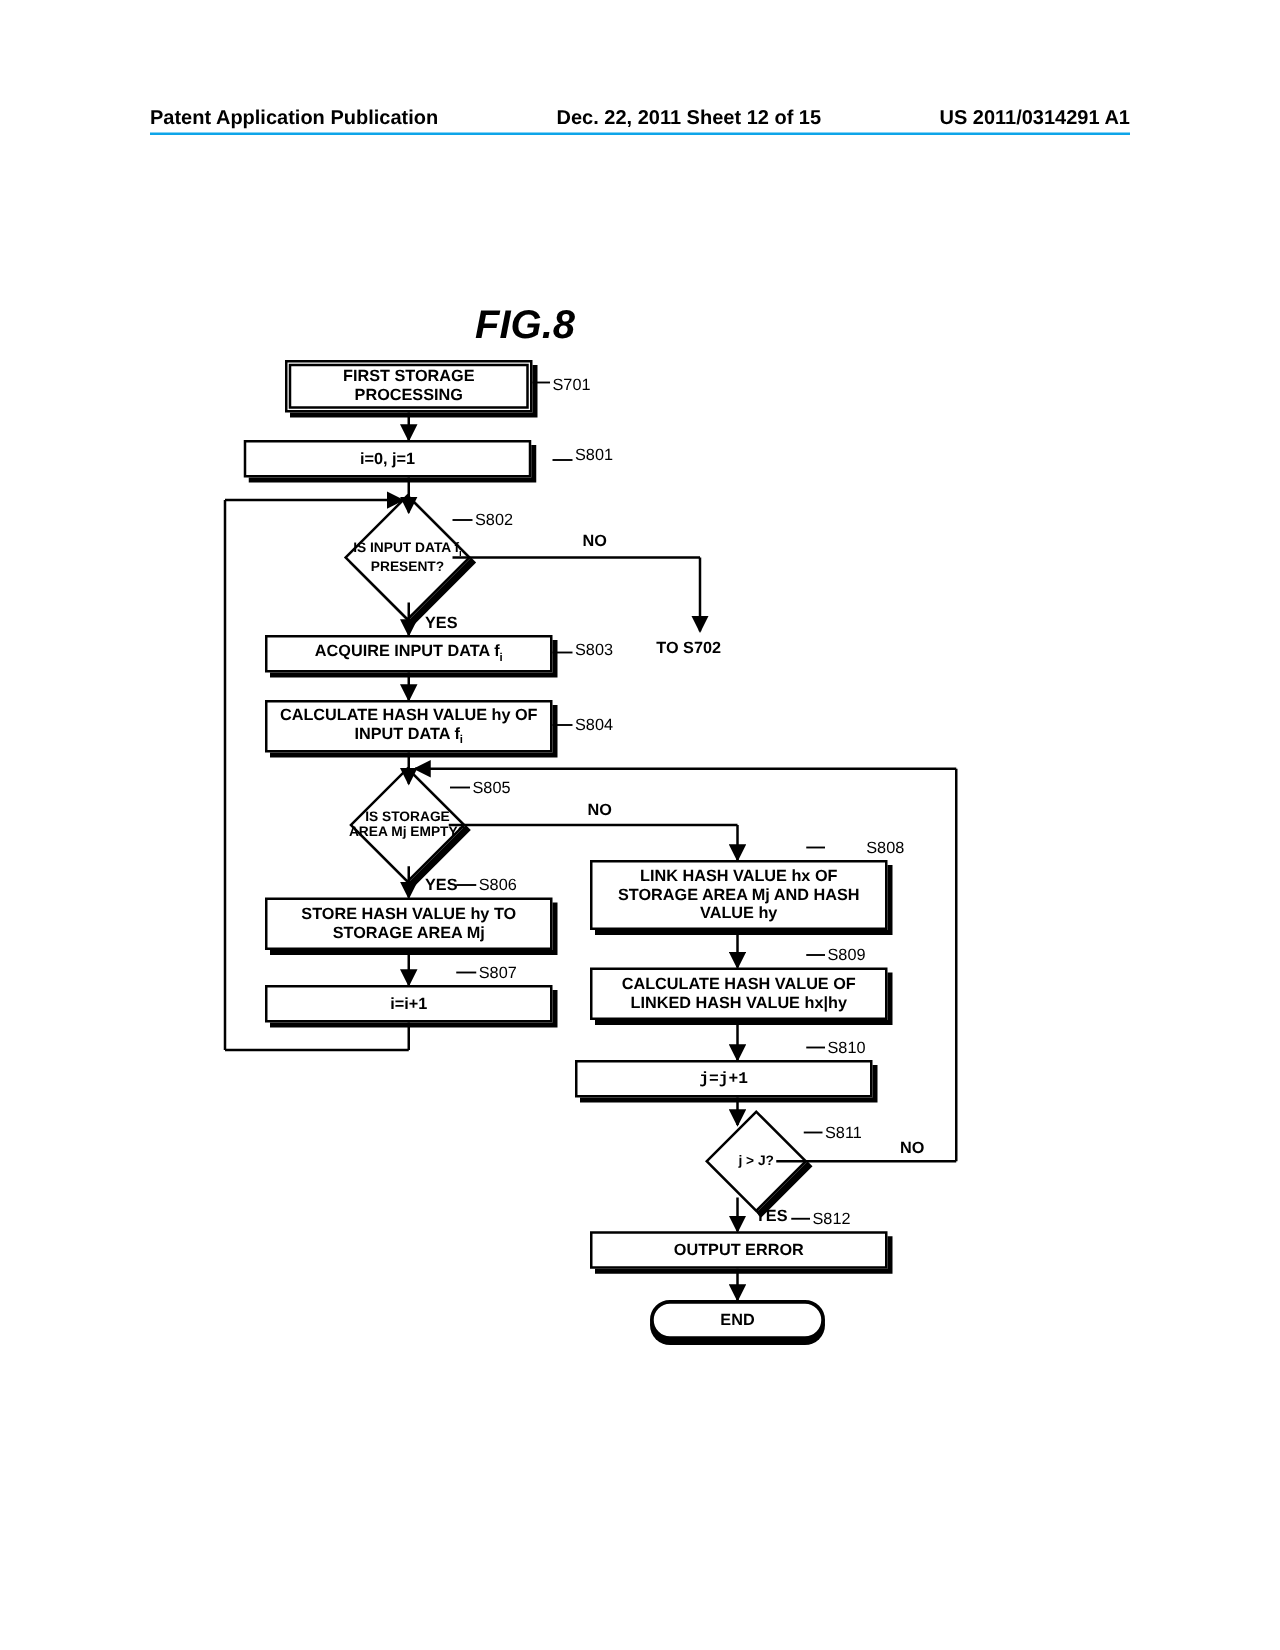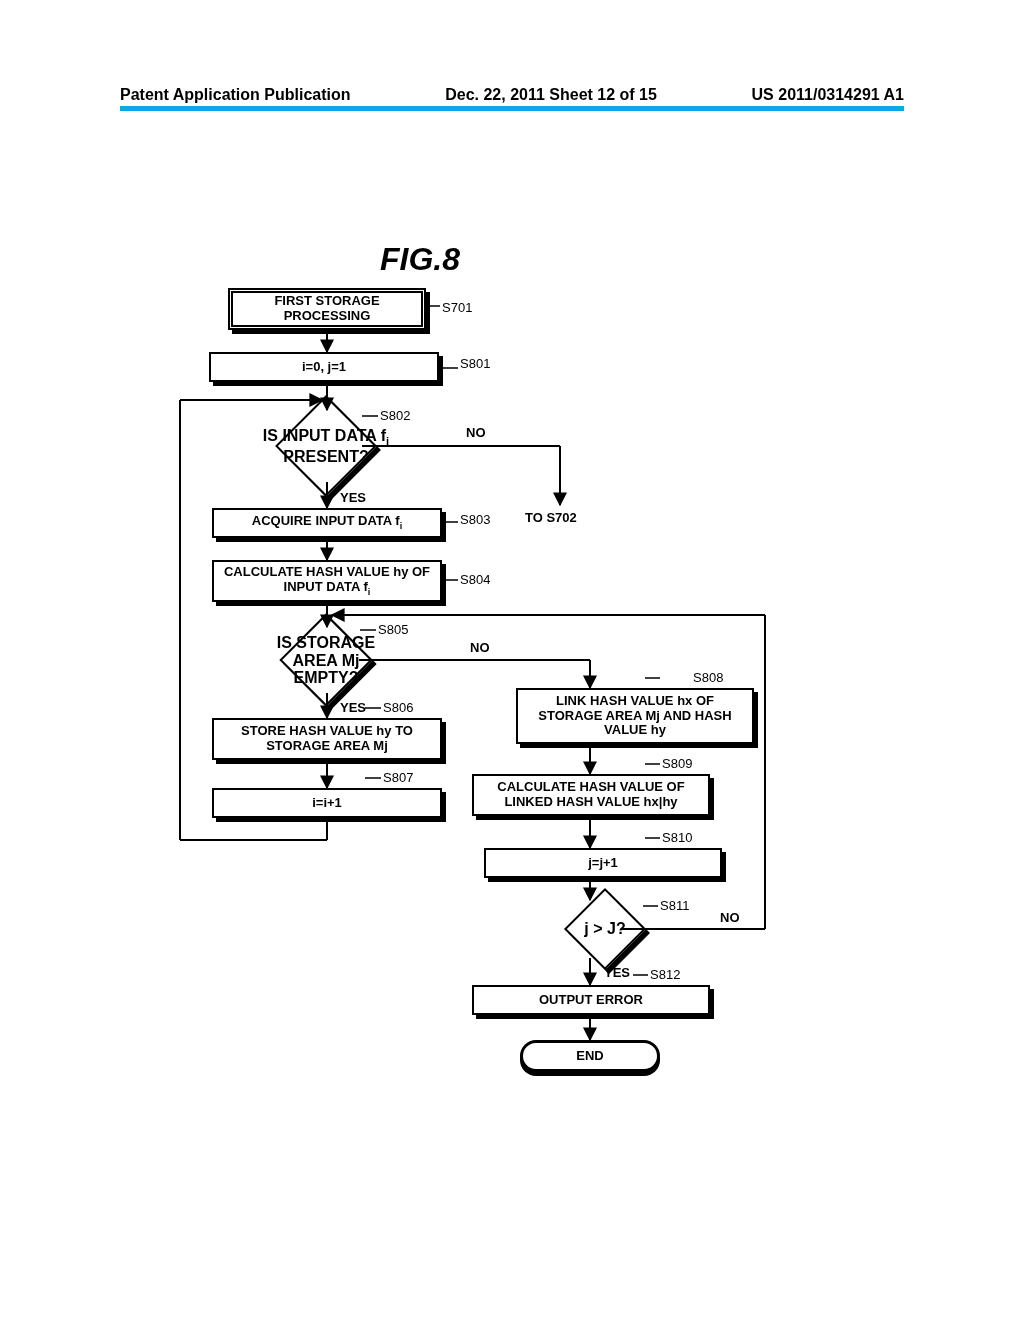--- a/index.html
+++ b/index.html
@@ -14,21 +14,21 @@
     width: 1024px;
     height: 1320px;
     position: relative;
     background: #fff;
   }
   .header {
     position: absolute;
     top: 86px;
     left: 120px;
     right: 120px;
-    border-bottom: 5px solid #0ea5e9;
+    border-bottom: 2px solid #0ea5e9;
     display: flex;
     justify-content: space-between;
     font-weight: bold;
     font-size: 16px;
     padding-bottom: 2px;
     align-items: center;
   }
   .fig-title {
     position: absolute;
     top: 241px;
@@ -85,21 +85,21 @@
     left: 4px;
     top: 4px;
   }
   .diamond .text {
     position: absolute;
     width: 200%;
     left: -50%;
     top: 50%;
     transform: translateY(-50%);
     text-align: center;
-    font-size: 16px;
+    font-size: 11px;
     font-weight: bold;
     line-height: 1.1;
   }
   .label {
     position: absolute;
     font-size: 13px;
     font-weight: bold;
   }
   .step-label {
     position: absolute;
@@ -121,21 +121,21 @@
 
   <div class="fig-title">FIG.8</div>
 
   <div class="box terminal" style="left:228px; top:288px; width:198px; height:42px;">
     <span>FIRST STORAGE PROCESSING</span>
   </div>
   <div class="step-label" style="left:442px; top:300px;">
     <span>S701</span>
   </div>
 
-  <div class="box" style="left:209px; top:352px; width:230px; height:30px;text-align:center;">
+  <div class="box" style="left:195px; top:352px; width:230px; height:30px;text-align:center;">
     <span>i=0, j=1</span>
   </div>
   <div class="step-label" style="left:460px; top:356px;">
     <span>S801</span>
   </div>
 
   <div class="diamond" style="left:290px; top:410px; width:72px; height:72px;">
     <div class="shadow"></div>
     <div class="shape"></div>
     <div class="text"><span>IS INPUT DATA f<sub>i</sub><br>PRESENT?</span></div>
@@ -180,35 +180,35 @@
     <span>S806</span>
   </div>
 
   <div class="box" style="left:212px; top:788px; width:230px; height:30px;">
     <span>i=i+1</span>
   </div>
   <div class="step-label" style="left:383px; top:770px;">
     <span>S807</span>
   </div>
 
-  <div class="box" style="left:472px; top:688px; width:238px; height:56px;margin-left:44px;">
+  <div class="box" style="left:472px; top:688px; width:238px; height:56px;">
     <span>LINK HASH VALUE hx OF STORAGE AREA Mj AND HASH VALUE hy</span>
   </div>
   <div class="step-label" style="left:693px; top:670px;">
     <span>S808</span>
   </div>
 
   <div class="box" style="left:472px; top:774px; width:238px; height:42px;">
     <span>CALCULATE HASH VALUE OF LINKED HASH VALUE hx|hy</span>
   </div>
   <div class="step-label" style="left:662px; top:756px;">
     <span>S809</span>
   </div>
 
-  <div class="box" style="left:484px; top:848px; width:238px; height:30px;">
+  <div class="box" style="left:460px; top:848px; width:238px; height:30px;font-family:Liberation Mono, monospace;">
     <span>j=j+1</span>
   </div>
   <div class="step-label" style="left:662px; top:830px;">
     <span>S810</span>
   </div>
 
   <div class="diamond" style="left:576px; top:900px; width:58px; height:58px;">
     <div class="shadow"></div>
     <div class="shape"></div>
     <div class="text"><span>j &gt; J?</span></div>

